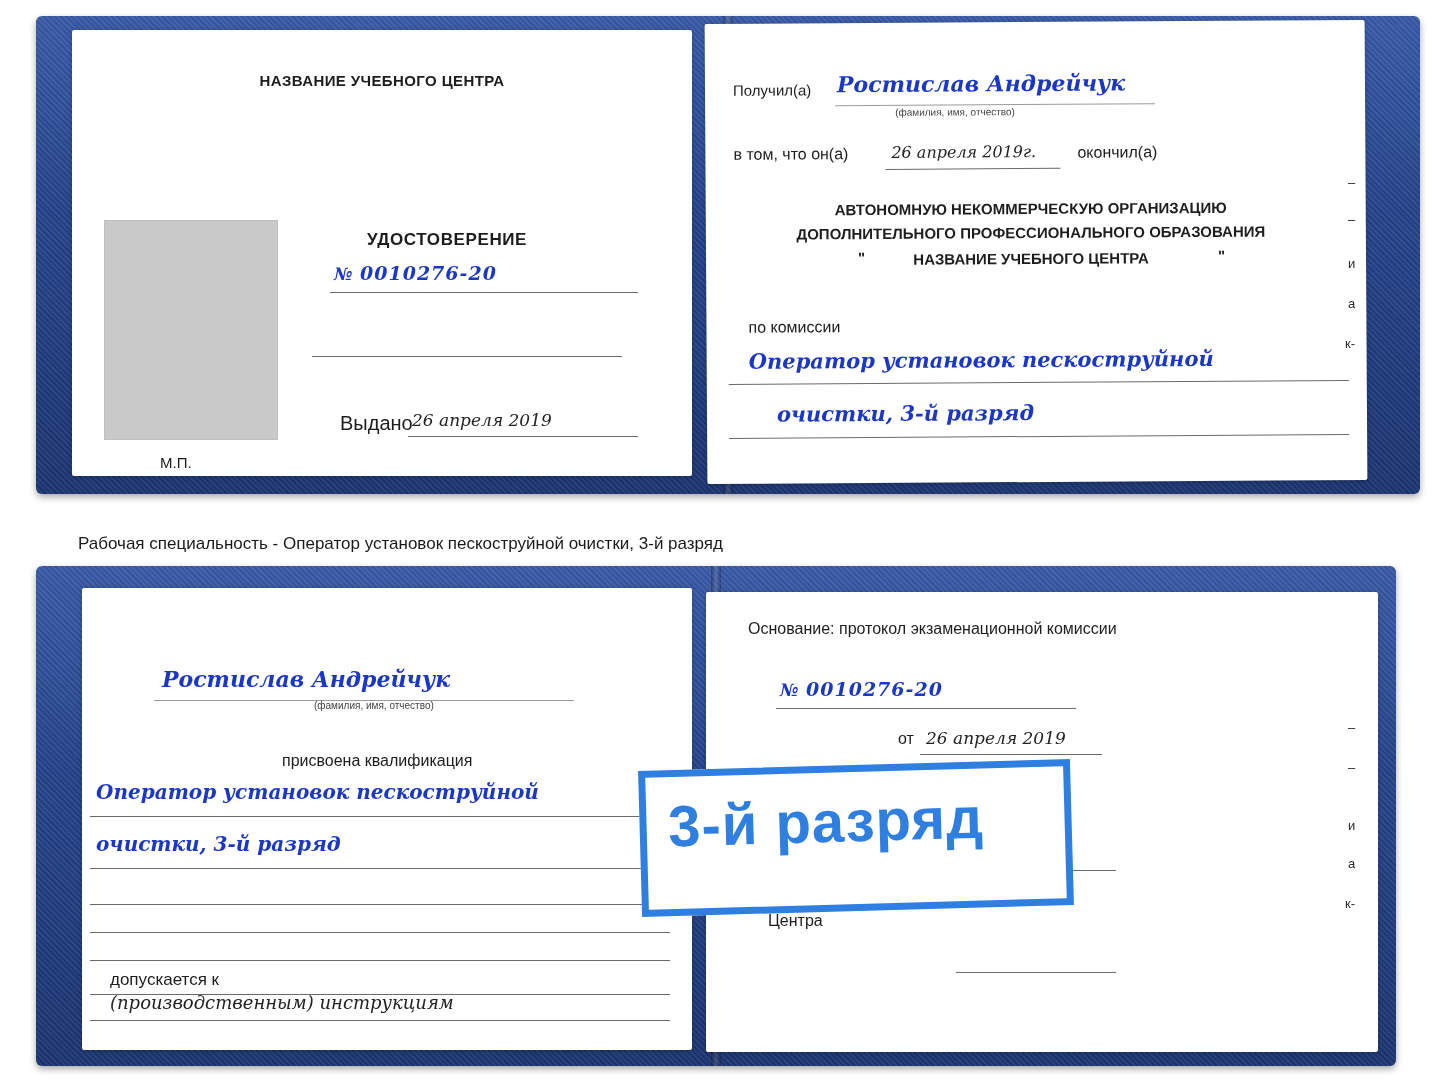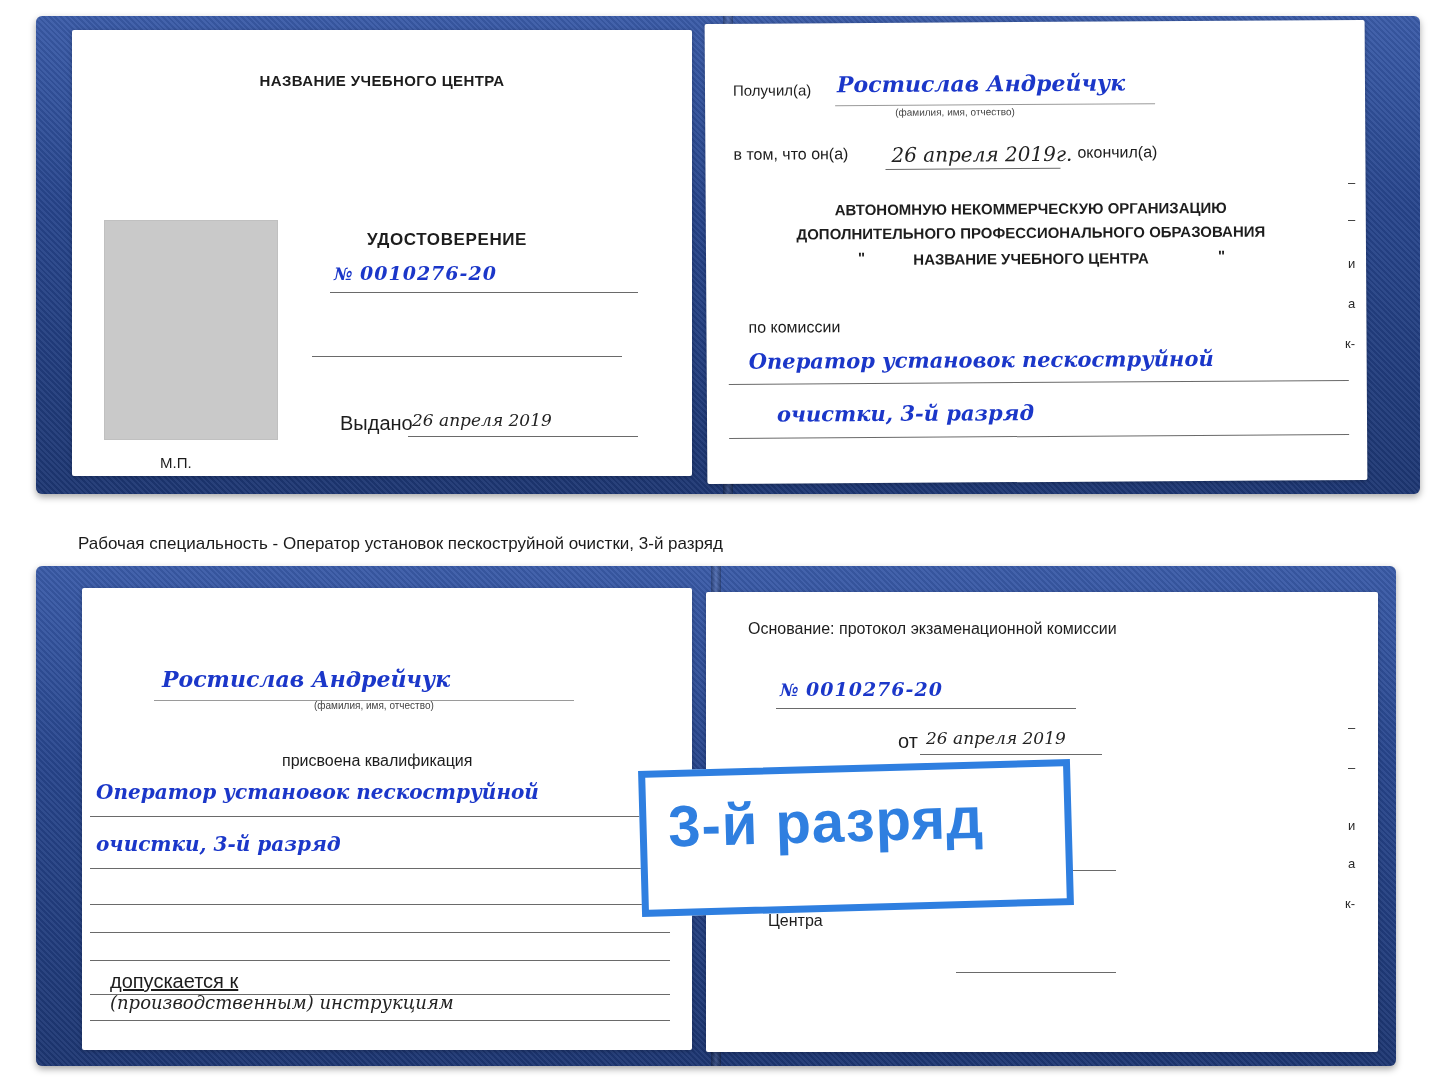--- a/index.html
+++ b/index.html
@@ -159,21 +159,21 @@
     <div class="txt" style="top:424px; left:88px; font-size:15px;">М.П.</div>
   </div>
 
   <div class="sheet right t-right">
     <div class="txt" style="top:58px; left:28px; font-size:15px;">Получил(а)</div>
     <div class="hand" style="top:48px; left:132px; font-size:22px;">Ростислав Андрейчук</div>
     <div class="rule thin" style="top:82px; left:130px; width:320px;"></div>
     <div class="txt small" style="top:84px; left:190px; font-size:10px; color:#444;">(фамилия, имя, отчество)</div>
 
     <div class="txt" style="top:122px; left:28px; font-size:16px;">в том, что он(а)</div>
-    <div class="hand-dark" style="top:120px; left:186px; font-size:20px;">26 апреля 2019г.</div>
+    <div class="hand-dark" style="top:120px; left:186px; font-size:16px;">26 апреля 2019г.</div>
     <div class="rule" style="top:146px; left:180px; width:175px;"></div>
     <div class="txt" style="top:122px; left:372px; font-size:16px;">окончил(а)</div>
 
     <div class="txt bold center" style="top:178px; left:0; width:650px; font-size:15px;">АВТОНОМНУЮ НЕКОММЕРЧЕСКУЮ ОРГАНИЗАЦИЮ</div>
     <div class="txt bold center" style="top:202px; left:0; width:650px; font-size:15px;">ДОПОЛНИТЕЛЬНОГО ПРОФЕССИОНАЛЬНОГО ОБРАЗОВАНИЯ</div>
     <div class="txt bold" style="top:226px; left:152px; font-size:15px;">"</div>
     <div class="txt bold center" style="top:228px; left:0; width:650px; font-size:15px;">НАЗВАНИЕ УЧЕБНОГО ЦЕНТРА</div>
     <div class="txt bold" style="top:226px; left:512px; font-size:15px;">"</div>
 
     <div class="txt" style="top:295px; left:42px; font-size:16px;">по комиссии</div>
@@ -205,34 +205,34 @@
     <div class="hand" style="top:192px; left:14px; font-size:20px;">Оператор установок пескоструйной</div>
     <div class="rule" style="top:228px; left:8px; width:580px;"></div>
 
     <div class="hand" style="top:244px; left:14px; font-size:20px;">очистки, 3-й разряд</div>
     <div class="rule" style="top:280px; left:8px; width:580px;"></div>
 
     <div class="rule" style="top:316px; left:8px; width:580px;"></div>
     <div class="rule" style="top:344px; left:8px; width:580px;"></div>
     <div class="rule" style="top:372px; left:8px; width:580px;"></div>
 
-    <div class="txt" style="top:382px; left:28px; font-size:20px;text-decoration:underline;">допускается к</div>
+    <div class="txt" style="top:382px; left:28px; font-size:17px;">допускается к</div>
     <div class="rule" style="top:406px; left:8px; width:580px;"></div>
     <div class="hand-dark" style="top:404px; left:28px; font-size:18px;">(производственным) инструкциям</div>
     <div class="rule" style="top:432px; left:8px; width:580px;"></div>
   </div>
 
   <div class="sheet right b-right">
     <div class="txt" style="top:28px; left:42px; font-size:16px;">Основание: протокол экзаменационной комиссии</div>
 
     <div class="hand" style="top:88px; left:74px; font-size:17px;">№</div>
     <div class="hand" style="top:86px; left:100px; font-size:19px; letter-spacing:1px;">0010276-20</div>
     <div class="rule" style="top:116px; left:70px; width:300px;"></div>
 
-    <div class="txt" style="top:138px; left:192px; font-size:20px;">от</div>
+    <div class="txt" style="top:138px; left:192px; font-size:16px;">от</div>
     <div class="hand-dark" style="top:136px; left:220px; font-size:17px;">26 апреля 2019</div>
     <div class="rule" style="top:162px; left:214px; width:182px;"></div>
 
     <div class="txt" style="top:198px; left:38px; font-size:16px;">Председатель экзаменационной</div>
     <div class="txt" style="top:218px; left:38px; font-size:16px;">комиссии</div>
     <div class="rule" style="top:278px; left:250px; width:160px;"></div>
 
     <div class="txt" style="top:300px; left:38px; font-size:16px;">Руководитель учебного</div>
     <div class="txt" style="top:320px; left:38px; font-size:16px;margin-left:24px;">Центра</div>
     <div class="rule" style="top:380px; left:250px; width:160px;"></div>

